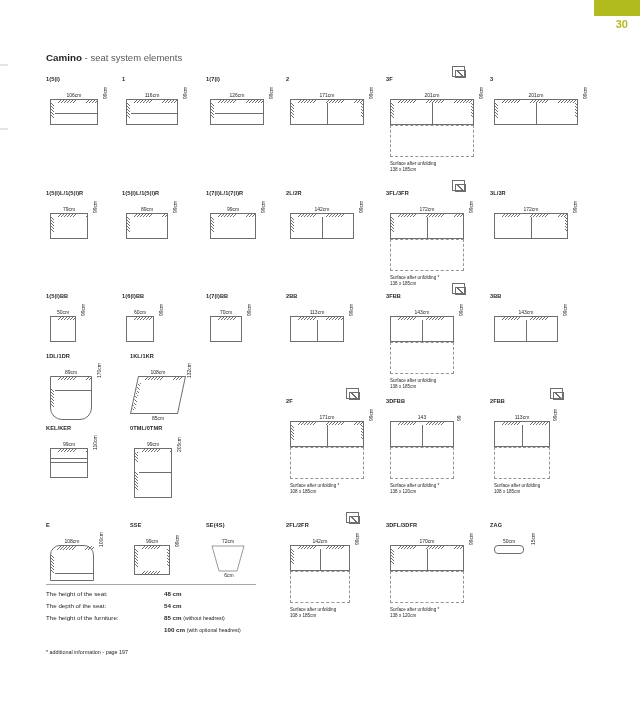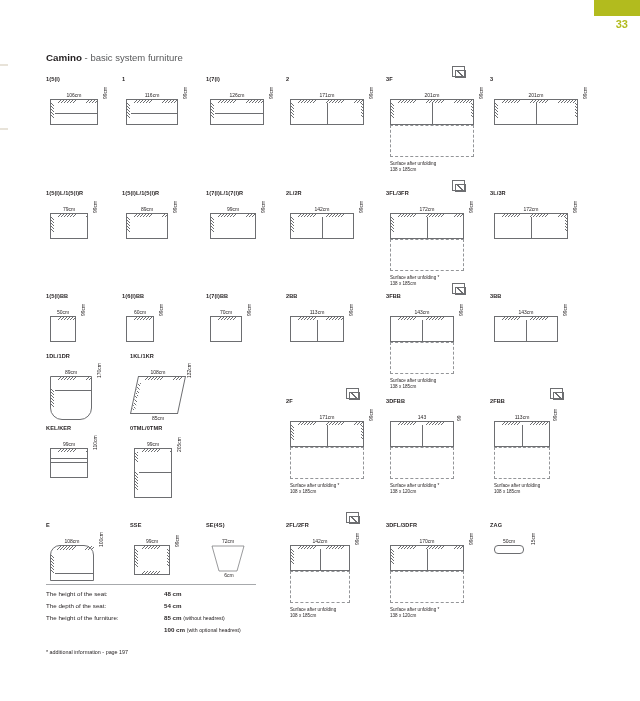--- a/index.html
+++ b/index.html
@@ -87,27 +87,27 @@
   .footnote { position:absolute; left:46px; top:649px; font-size:5.4px; color:#231f20; }
 
   .divider { position:absolute; left:46px; width:210px; height:0.7px; background:#a7a9ac; }
 </style>
 </head>
 <body>
 
 <div class="sheet">
 
   <div class="page-bar"></div>
-  <div class="page-num">33</div>
+  <div class="page-num">30</div>
 
   <div class="bleed-l" style="top:64px;"></div>
   <div class="bleed-l" style="top:128px;"></div>
 
   <div class="title">
-    <b>Camino</b><span> - basic system furniture</span>
+    <b>Camino</b><span> - seat system elements</span>
   </div>
 
   <div class="item" style="left:46px; top:76px;">
     <div class="code">1(5(I)</div>
     <div class="fig" style="width:56px;height:44px;">
       <div class="dim-top" style="left:4px; top:9px; width:48px;">106cm</div>
       <div class="outline" style="left:4px; top:16px; width:48px; height:26px;"></div>
       <div class="hatch" style="left:4.7px; top:16.7px; width:47px; height:3.4px;"></div>
       <div class="hatch-v" style="left:4.7px; top:20px; width:3.4px; height:22px;"></div>
       <div class="inner-line" style="left:9px; top:30px; width:43px; height:0.7px;"></div>

